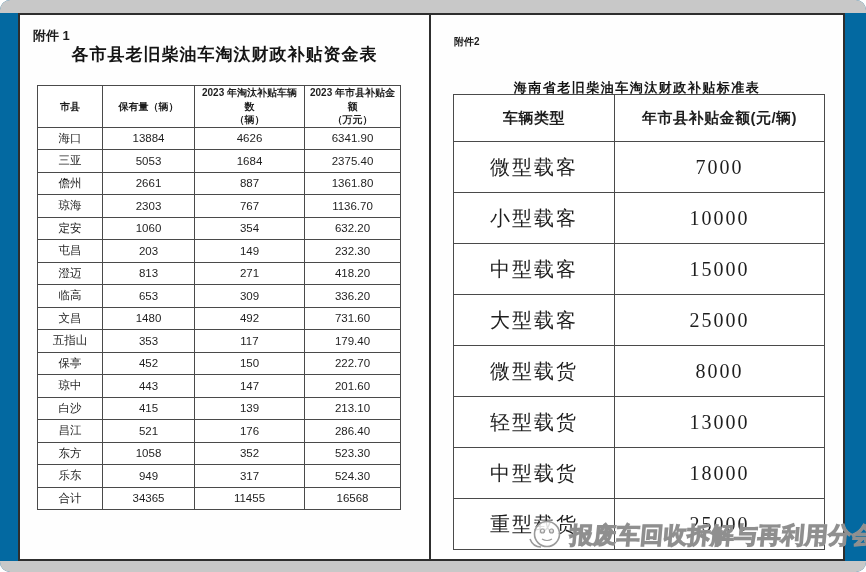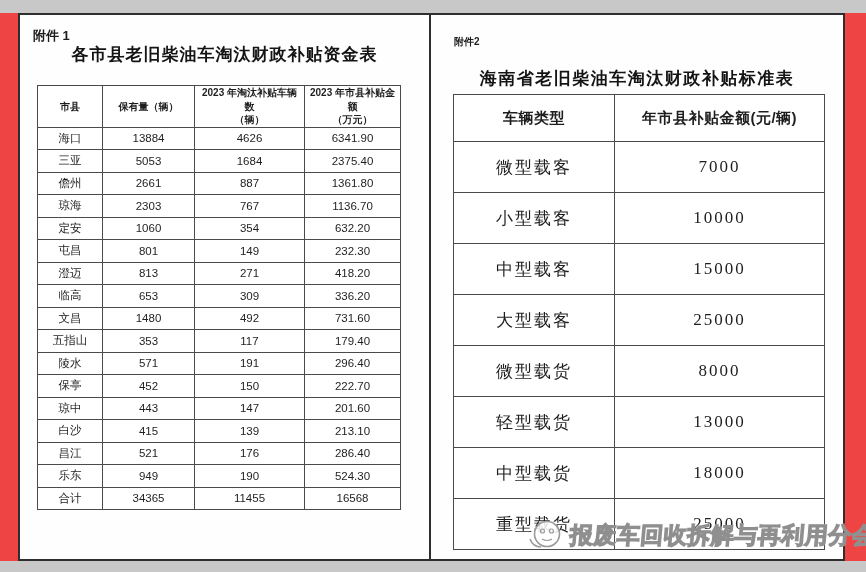--- a/index.html
+++ b/index.html
@@ -3,22 +3,23 @@
 <meta charset="utf-8">
 <style>
   html,body{margin:0;padding:0;}
   body{
     font-family:"Liberation Sans","DejaVu Sans",sans-serif;
     background:#ffffff;
   }
   .doc-canvas{
     position:relative;
     width:866px;height:572px;
-    background:#ef4444;
+    background:#0369a1;
     overflow:hidden;
+    border-radius:10px;
   }
   .gray-strip{
     position:absolute;left:0;width:866px;background:#c8c8c8;
   }
   .gray-strip.top{top:0;height:13px;}
   .gray-strip.bottom{top:561px;height:11px;}
 
   .pages{
     position:absolute;left:18px;top:13px;
     width:823px;height:544px;
@@ -36,21 +37,21 @@
   }
   .page.left .attachment-label{left:13px;top:12px;font-size:13px;}
   .page.right .attachment-label{left:23px;top:20px;font-size:10px;}
 
   .page-title{
     position:absolute;left:0;right:0;
     text-align:center;font-weight:bold;color:#141414;
     letter-spacing:1px;white-space:nowrap;
   }
   .page.left .page-title{top:28px;font-size:17px;}
-  .page.right .page-title{top:52px;font-size:17px;letter-spacing:1.5px;}
+  .page.right .page-title{top:64px;font-size:13px;letter-spacing:1.5px;}
 
   table.doc-table{
     border-collapse:collapse;
     position:absolute;
     background:#ffffff;
   }
   table.doc-table th, table.doc-table td{
     border:1px solid #4a4a4a;
     text-align:center;vertical-align:middle;
     color:#1e1e1e;
@@ -64,21 +65,21 @@
     white-space:pre-line;line-height:1.35;
   }
   table.fund-table td{font-size:11.5px;height:21.5px;}
 
   
   table.standard-table{left:22px;top:79px;}
   table.standard-table th{
     font-size:15px;font-weight:bold;height:46px;letter-spacing:0.5px;margin-top:28px;
   }
   table.standard-table td{
-    font-size:17px;height:50px;
+    font-size:20px;height:50px;
     font-family:"Liberation Serif","DejaVu Serif",serif;
     letter-spacing:2px;
   }
 
   .watermark{
     position:absolute;left:527px;top:517px;
     display:flex;align-items:center;gap:5px;
     pointer-events:none;
   }
   .watermark .wm-text{
@@ -147,21 +148,21 @@
               <td>1136.70</td>
             </tr>
             <tr>
               <td>定安</td>
               <td>1060</td>
               <td>354</td>
               <td>632.20</td>
             </tr>
             <tr>
               <td>屯昌</td>
-              <td>801</td>
+              <td>203</td>
               <td>149</td>
               <td>232.30</td>
             </tr>
             <tr>
               <td>澄迈</td>
               <td>813</td>
               <td>271</td>
               <td>418.20</td>
             </tr>
             <tr>
@@ -176,26 +177,20 @@
               <td>492</td>
               <td>731.60</td>
             </tr>
             <tr>
               <td>五指山</td>
               <td>353</td>
               <td>117</td>
               <td>179.40</td>
             </tr>
             <tr>
-              <td>陵水</td>
-              <td>571</td>
-              <td>191</td>
-              <td>296.40</td>
-            </tr>
-            <tr>
               <td>保亭</td>
               <td>452</td>
               <td>150</td>
               <td>222.70</td>
             </tr>
             <tr>
               <td>琼中</td>
               <td>443</td>
               <td>147</td>
               <td>201.60</td>
@@ -206,23 +201,29 @@
               <td>139</td>
               <td>213.10</td>
             </tr>
             <tr>
               <td>昌江</td>
               <td>521</td>
               <td>176</td>
               <td>286.40</td>
             </tr>
             <tr>
+              <td>东方</td>
+              <td>1058</td>
+              <td>352</td>
+              <td>523.30</td>
+            </tr>
+            <tr>
               <td>乐东</td>
               <td>949</td>
-              <td>190</td>
+              <td>317</td>
               <td>524.30</td>
             </tr>
             <tr>
               <td>合计</td>
               <td>34365</td>
               <td>11455</td>
               <td>16568</td>
             </tr>
           </tbody>
         </table>

